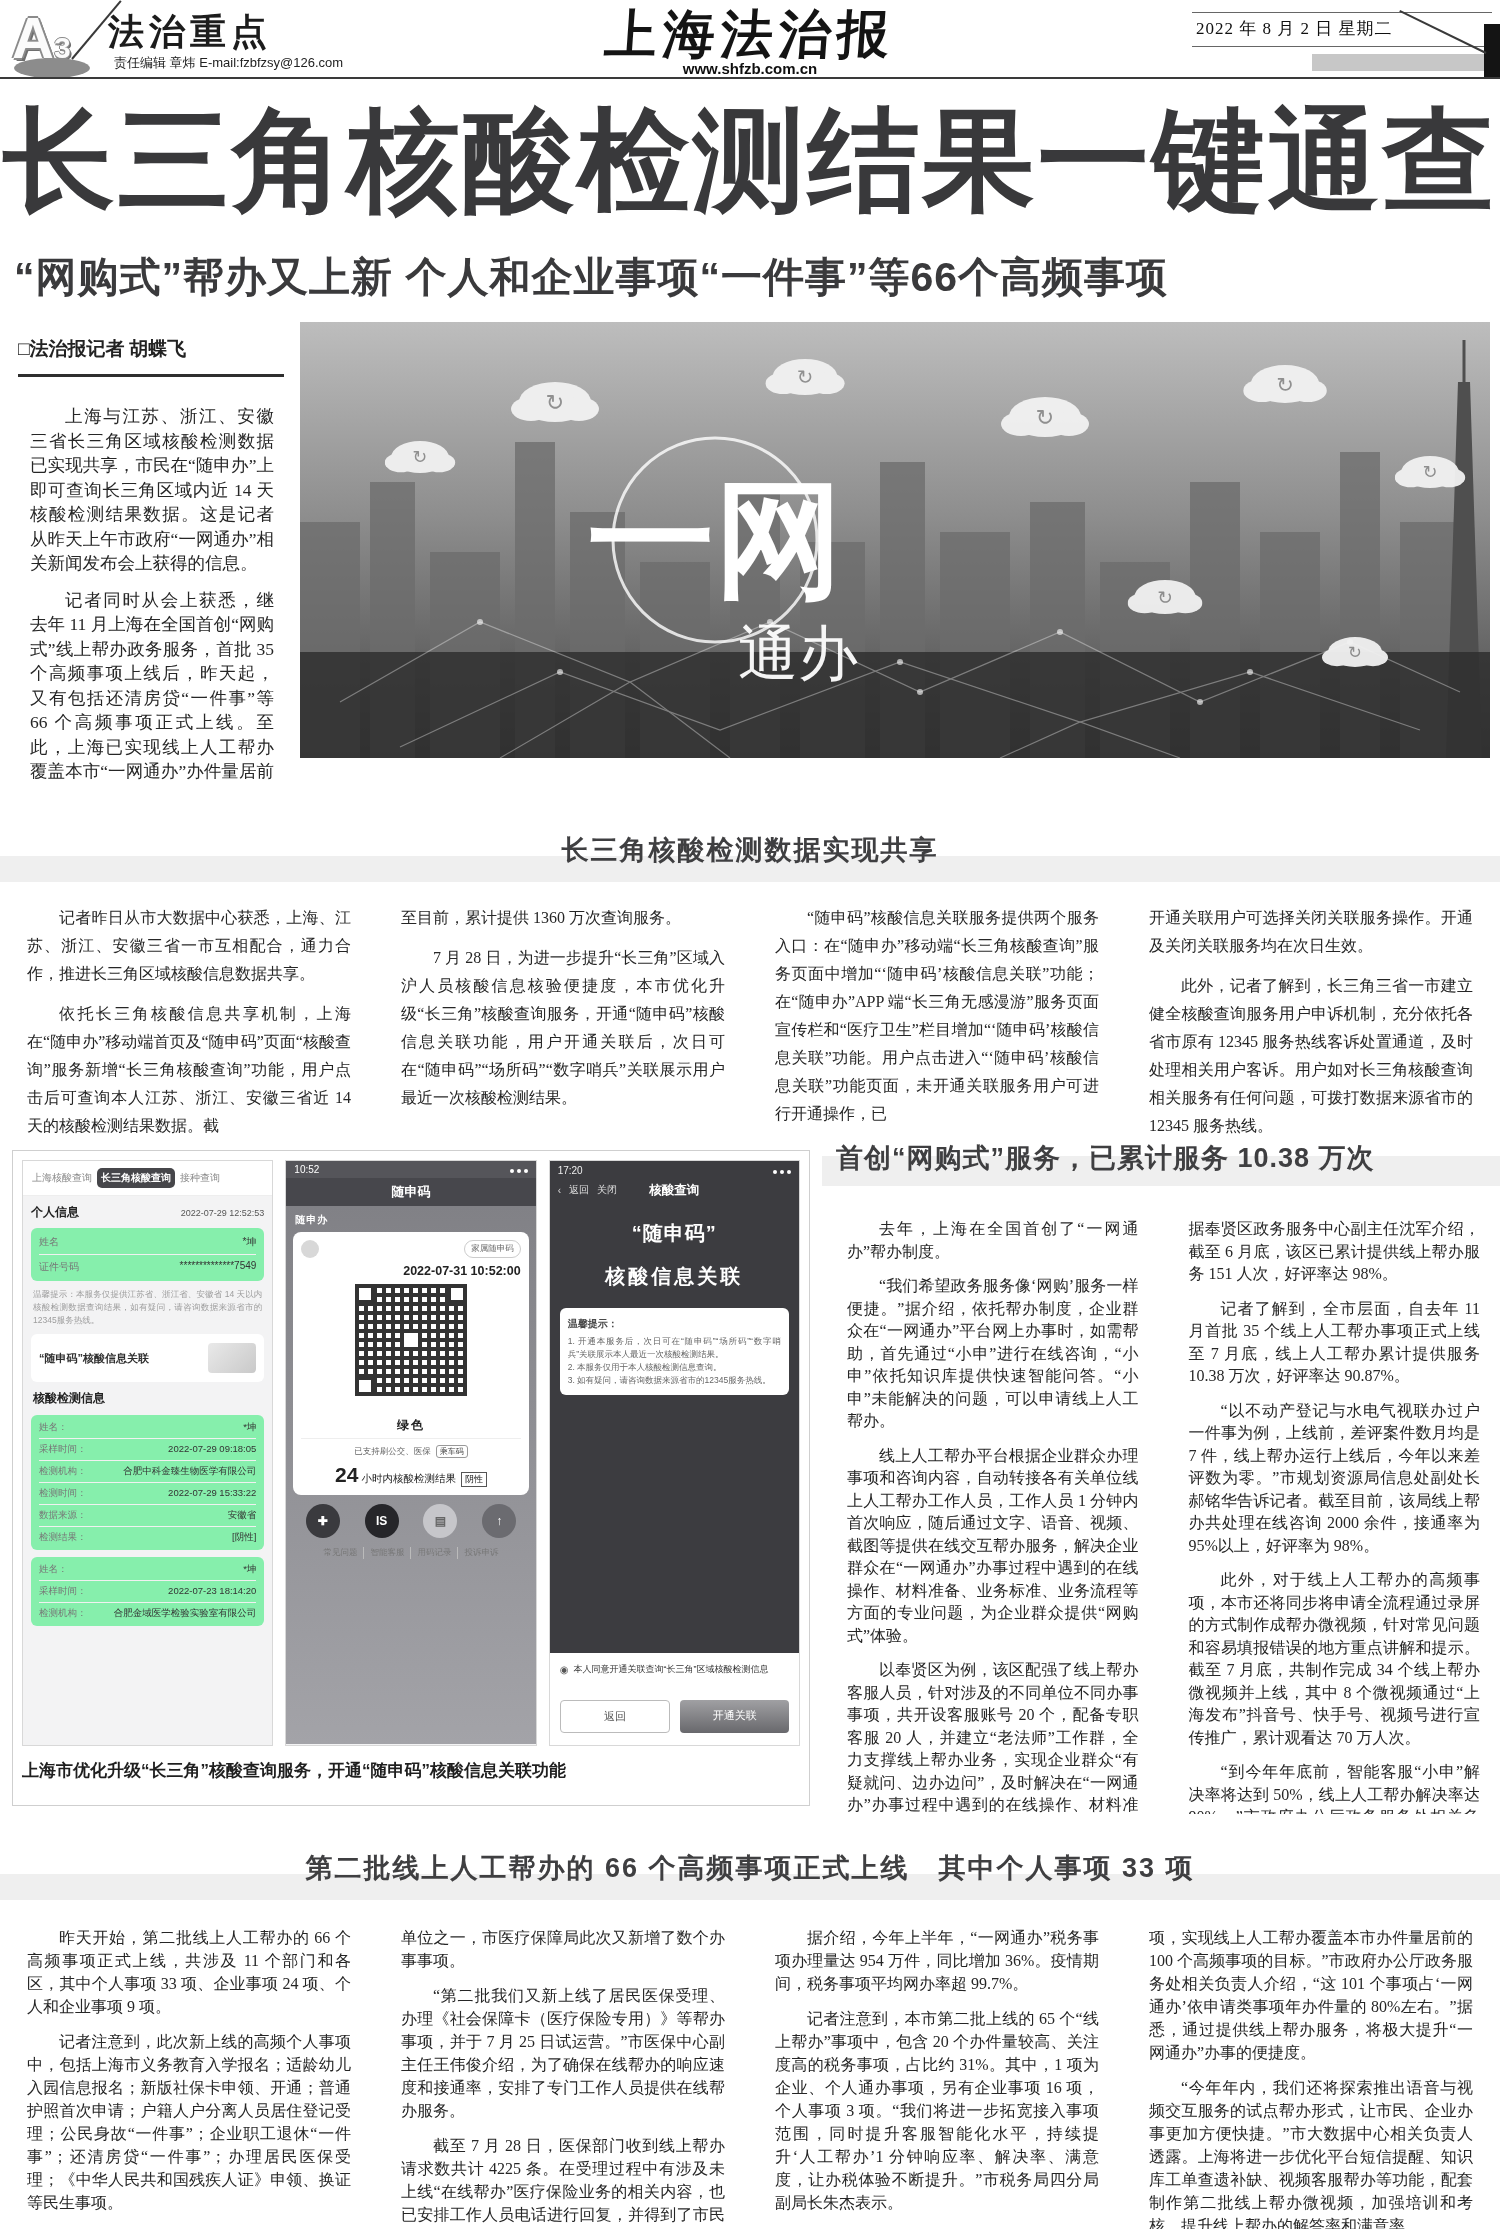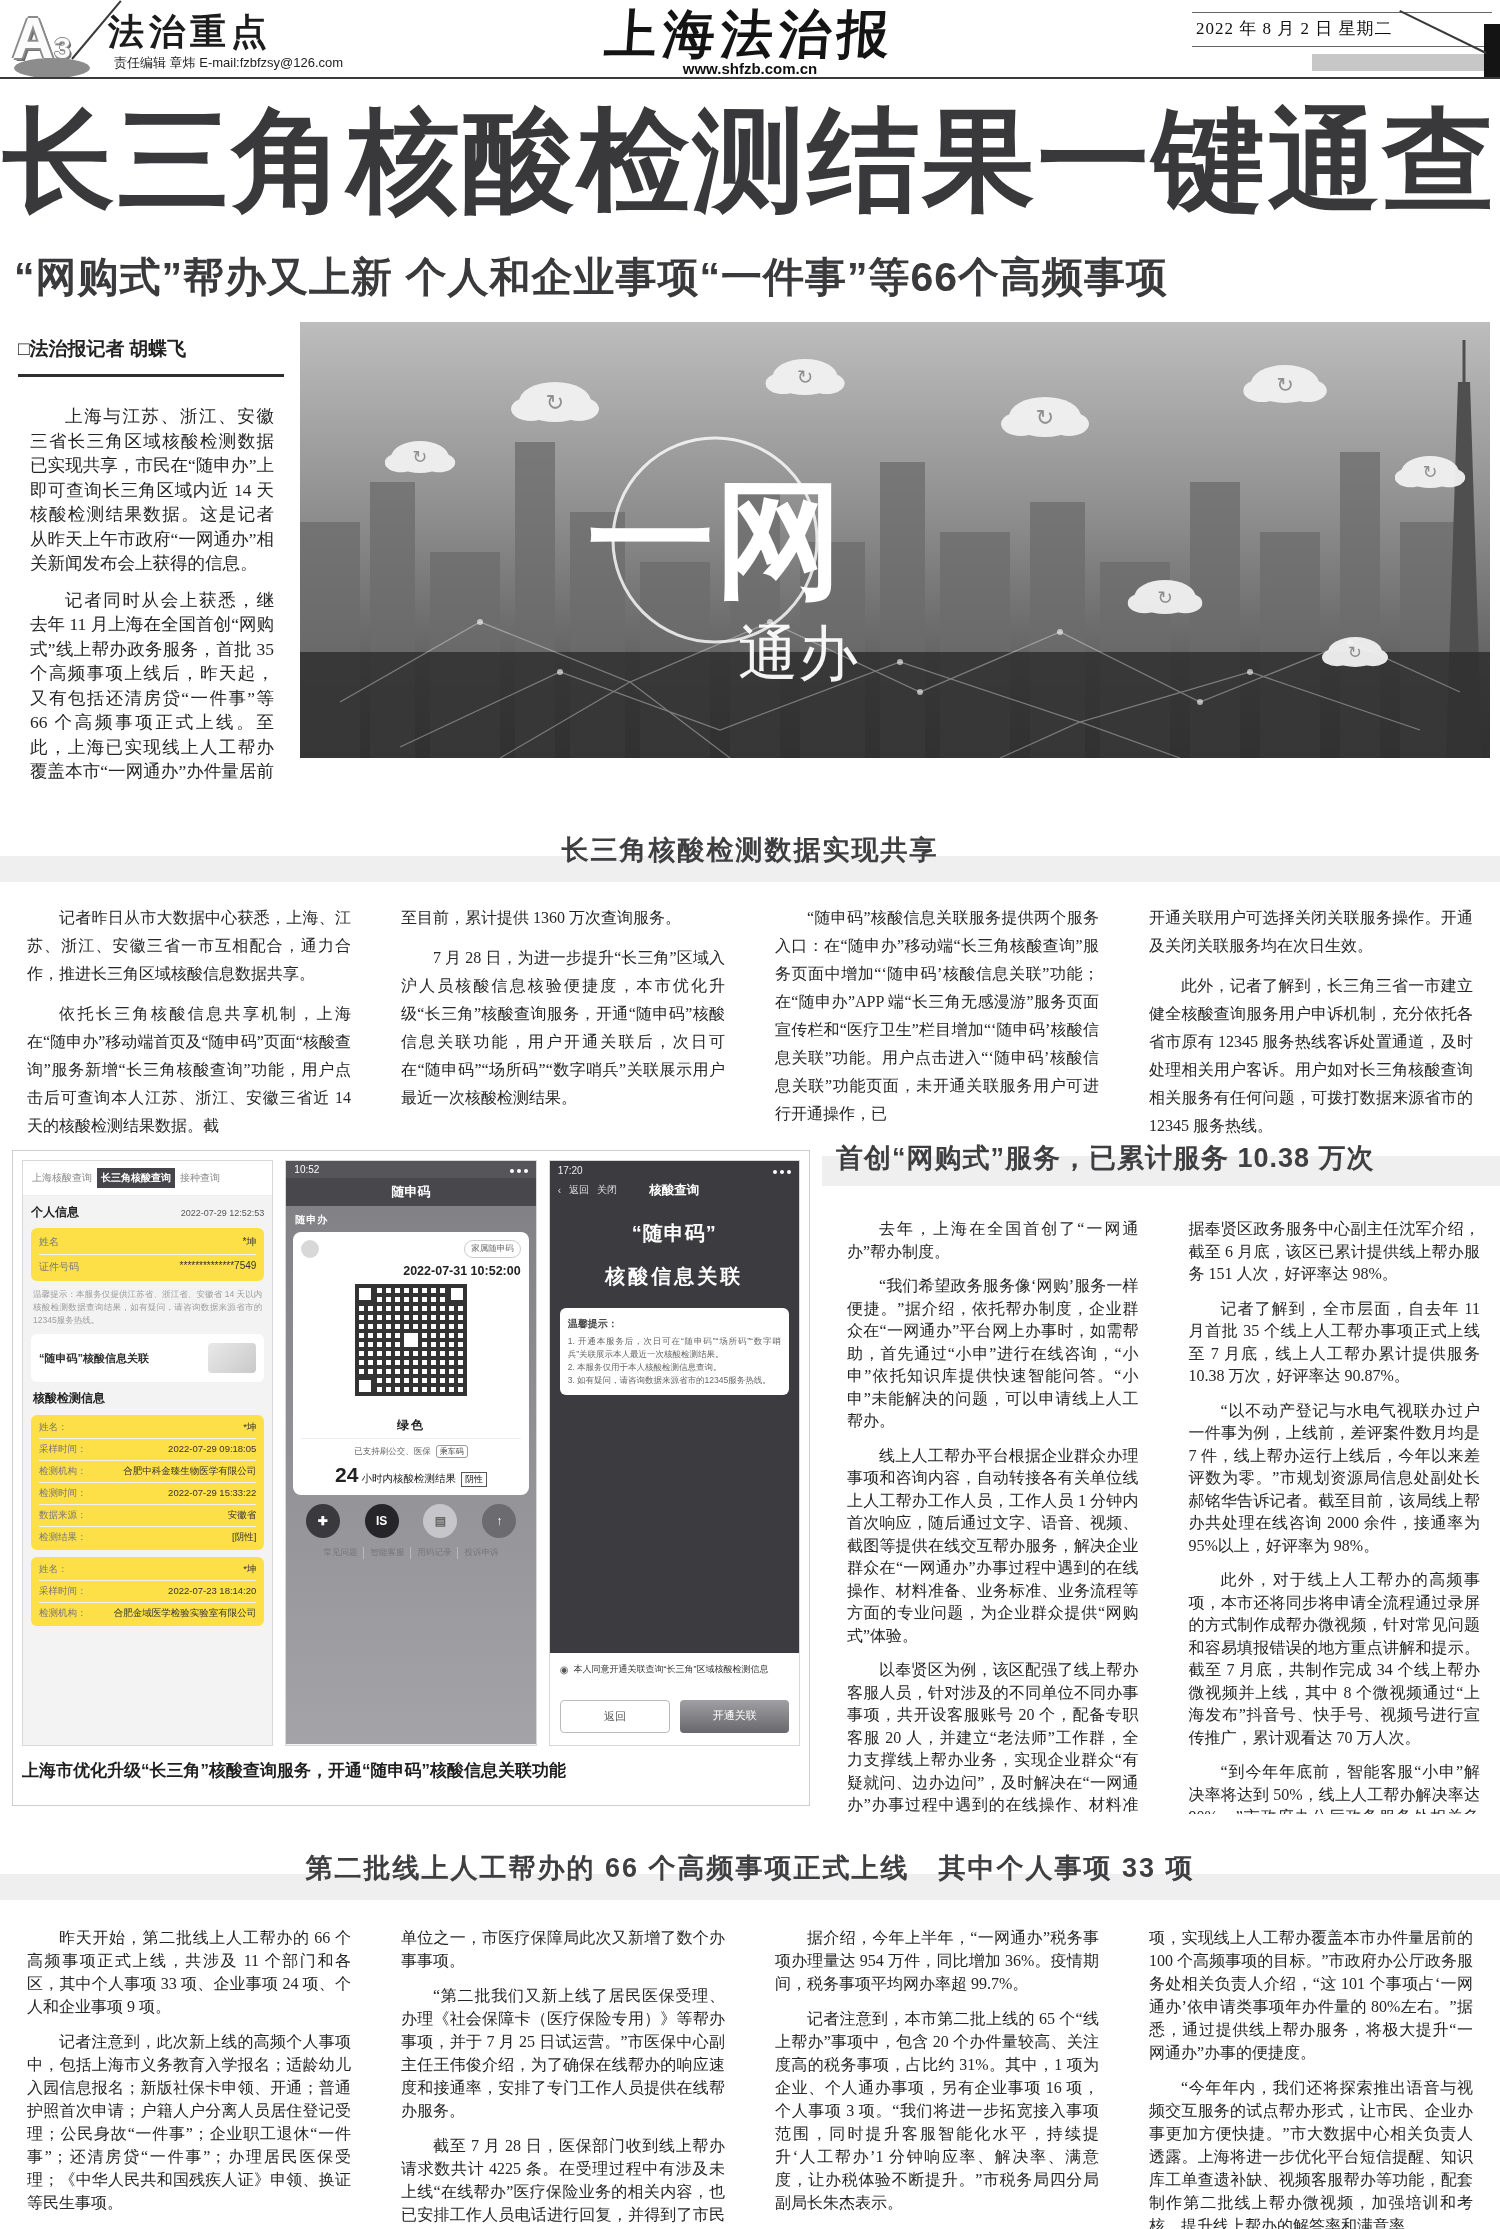--- a/index.html
+++ b/index.html
@@ -58,26 +58,26 @@
 
   
   .panel{position:absolute;left:12px;top:1150px;width:798px;height:656px;border:1px solid #cfcfcf;background:#fff;padding:9px}
   .phones{display:flex;gap:12px;height:586px}
   .caption{margin-top:13px;font-size:17px;font-weight:bold;color:#1f1f1f;font-family:"Liberation Sans",sans-serif}
   .phone{flex:1;min-width:0;border:1px solid #d8d8d8;background:#f3f3f4;overflow:hidden;font-family:"Liberation Sans",sans-serif;position:relative}
 
   
   .p1tabs{display:flex;align-items:center;background:#fff;padding:7px 5px;gap:1px;font-size:10px;color:#888;border-bottom:1px solid #eee;white-space:nowrap}
   .p1tab{padding:3px 4px;overflow:hidden}
-  .p1tab.active{background:#46464a;color:#fff;border-radius:0;font-weight:bold}
+  .p1tab.active{background:#46464a;color:#fff;border-radius:5px;font-weight:bold}
   .p1body{padding:8px}
   .p1row1{display:flex;justify-content:space-between;align-items:baseline}
   .p1row1 b{font-size:12px;color:#222}
   .p1time{font-size:9px;color:#555}
-  .p1card{background:#fde047;border-radius:6px;padding:2px 8px;margin:7px 0}
+  .p1card{background:#86efac;border-radius:6px;padding:2px 8px;margin:7px 0}
   .p1card .row{display:flex;justify-content:space-between;gap:6px;padding:5px 0;font-size:10px;color:#333;border-bottom:1px solid #f1f1f1}
   .p1card .row:last-child{border-bottom:none}
   .p1card .l{color:#777;flex:0 0 auto}
   .p1card .v{flex:1;text-align:right;word-break:break-all}
   .p1tip{font-size:8.5px;color:#9d9d9d;line-height:1.5;margin:6px 2px;text-align:justify}
   .p1banner{background:#fff;border-radius:6px;padding:9px 8px;margin:8px 0;display:flex;justify-content:space-between;align-items:center;font-size:11px;font-weight:bold;color:#2e2e2e}
   .p1ill{width:48px;height:30px;background:linear-gradient(135deg,#e9e9e9,#c9c9c9);border-radius:4px;flex:0 0 auto}
   .p1sec{font-size:12px;font-weight:bold;margin:8px 2px;color:#222}
   .rec .row{padding:4px 0;font-size:9.5px}
 

